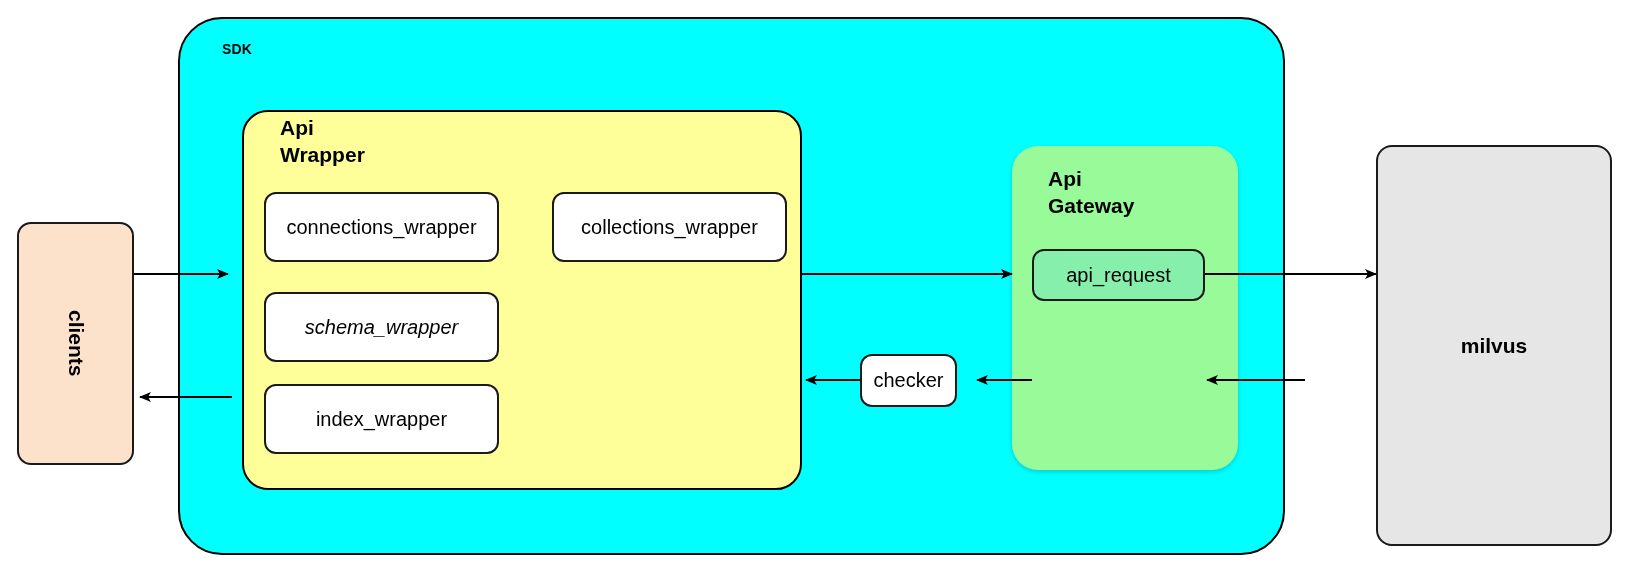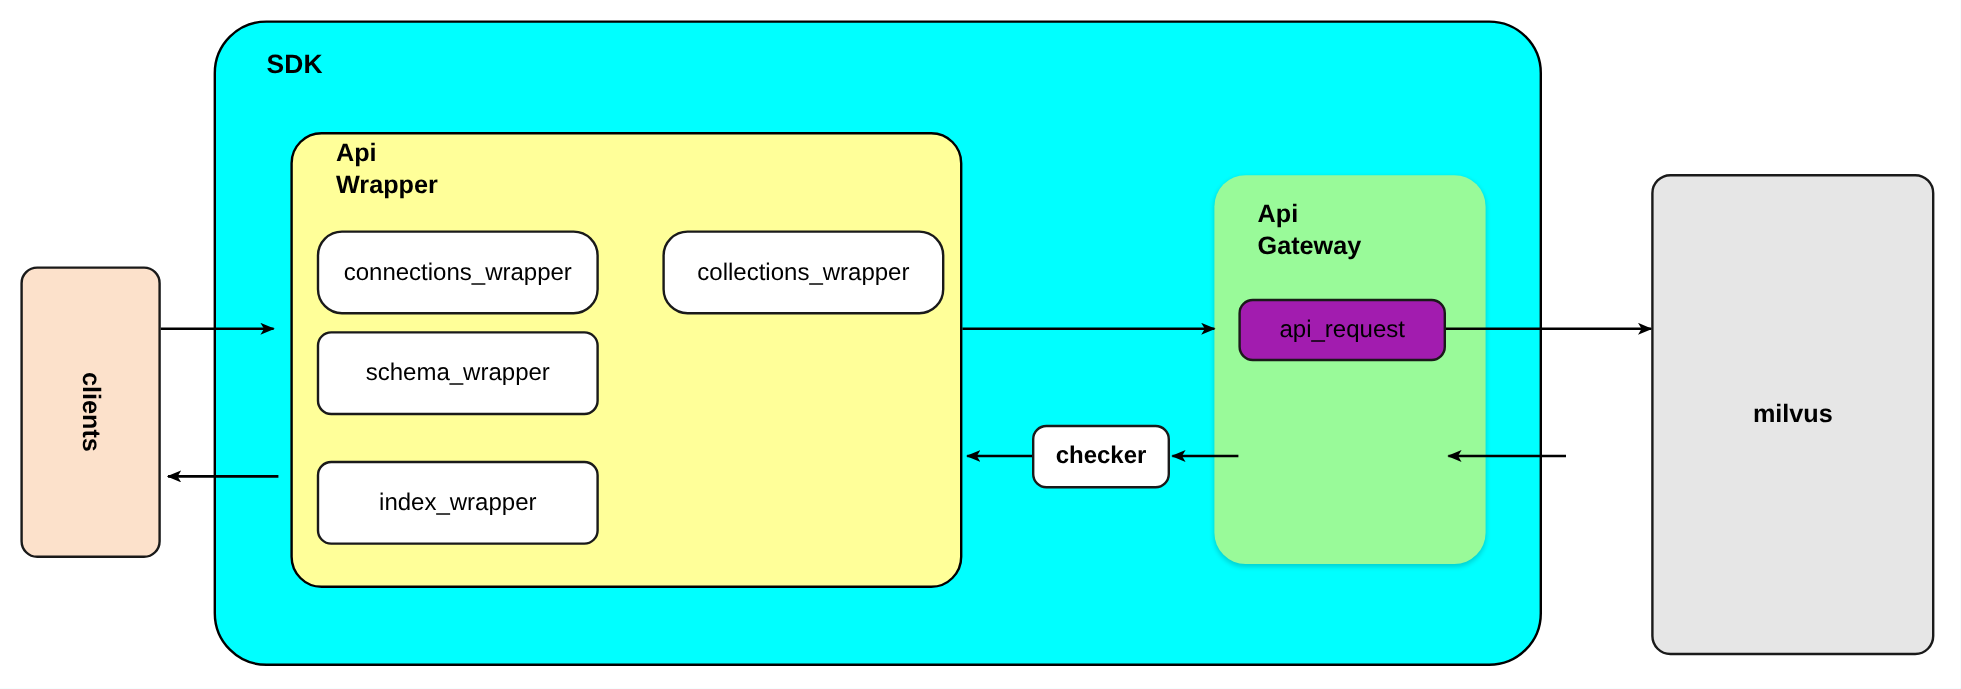--- a/index.html
+++ b/index.html
@@ -34,21 +34,21 @@
     left: 178px; top: 17px;
     width: 1107px; height: 538px;
     background: #00ffff;
     border: 2px solid #000000;
     border-radius: 44px;
     display: block;
   }
   .sdk-label {
     position: absolute;
     left: 222px; top: 41px;
-    font-size: 22px;
+    font-size: 14px;
     font-weight: bold;
     color: #000000;
     letter-spacing: 0.2px;
   }
 
   
   .wrapper-container {
     left: 242px; top: 110px;
     width: 560px; height: 380px;
     background: #ffff99;
@@ -69,22 +69,22 @@
   
   .wbox {
     background: #ffffff;
     border: 2px solid #1a1a1a;
     border-radius: 12px;
     font-size: 20px;
     color: #000000;
     width: 235px;
     height: 70px;
   }
-  .wbox-r1 { top: 192px; border-radius: 21px; }
-  .wbox-r2 { top: 276px; }
+  .wbox-r1 { top: 192px; }
+  .wbox-r2 { top: 292px; font-style: italic; }
   .wbox-r3 { top: 384px; }
   .wcol-l { left: 264px; }
   .wcol-r { left: 552px; }
 
   
   .gateway-container {
     left: 1012px; top: 146px;
     width: 226px; height: 324px;
     background: #99fa99;
     border: none;
@@ -95,42 +95,41 @@
   .gateway-label {
     position: absolute;
     left: 1048px; top: 165px;
     font-size: 21px;
     font-weight: bold;
     line-height: 27px;
     color: #000000;
     text-align: left;
   }
   .gbox {
-    background: #a21caf;
+    background: #86efac;
     border: 2px solid #1a1a1a;
     border-radius: 12px;
     font-size: 20px;
     color: #000000;
     left: 1032px;
     width: 173px;
     height: 52px;
   }
   .gbox-req { top: 249px; }
   .gbox-res { top: 354px; }
 
   
   .checker-box {
     left: 860px; top: 354px;
-    width: 115px; height: 53px;
+    width: 97px; height: 53px;
     background: #ffffff;
     border: 2px solid #1a1a1a;
     border-radius: 12px;
     font-size: 20px;
     color: #000000;
-    font-weight: bold;
   }
 
   
   .clients-box {
     left: 17px; top: 222px;
     width: 117px; height: 243px;
     background: #fce1cb;
     border: 2px solid #1a1a1a;
     border-radius: 14px;
   }

